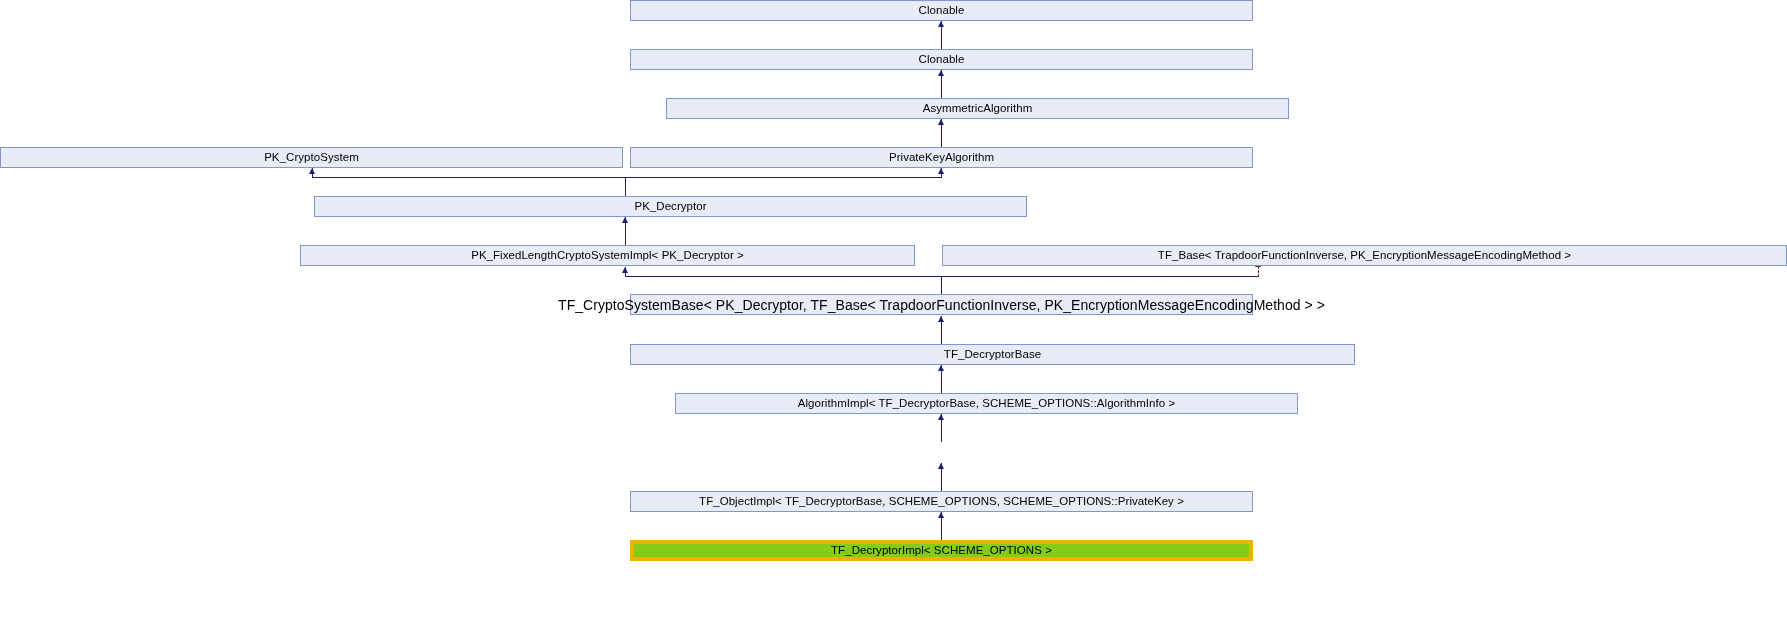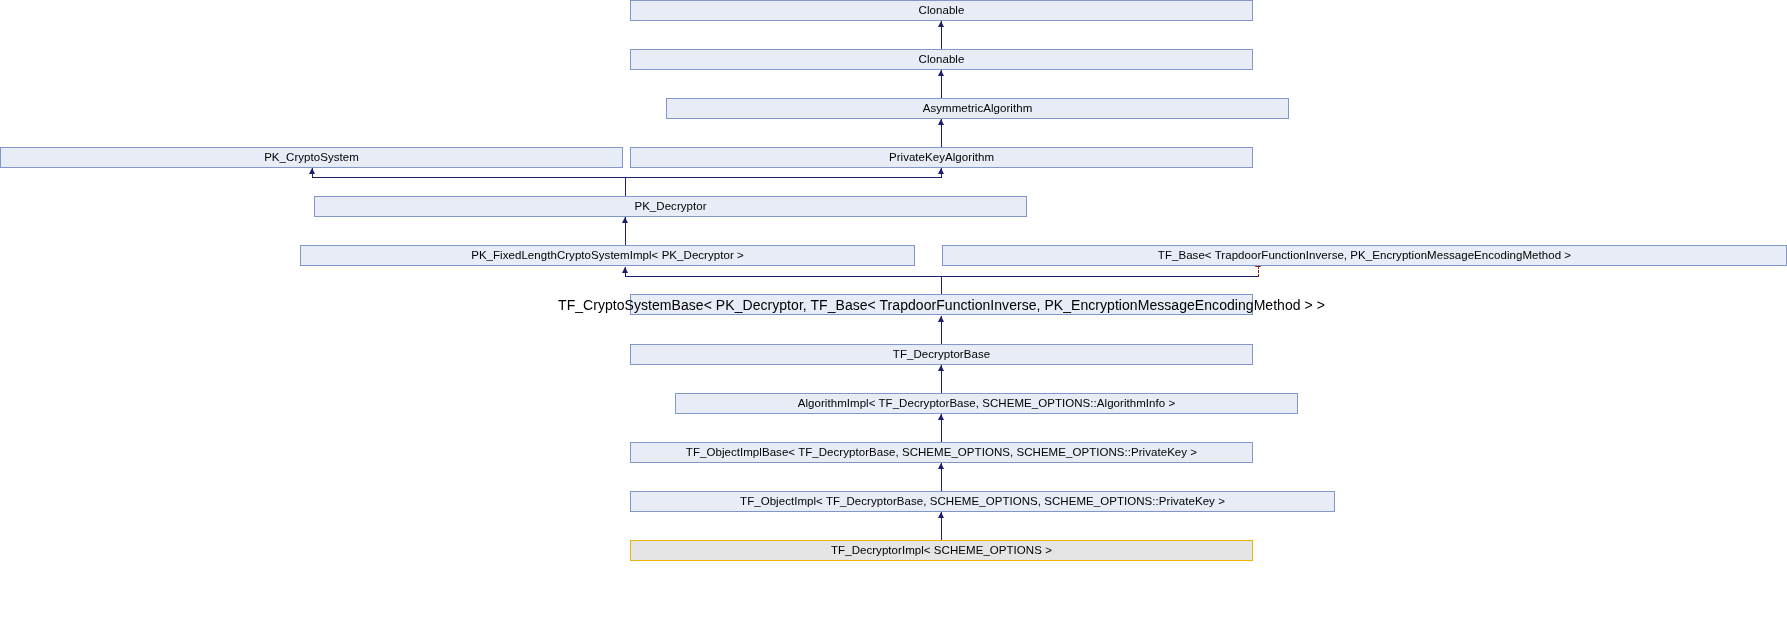--- a/index.html
+++ b/index.html
@@ -12,22 +12,22 @@
     height:21px;
     background:#e7ecf6;
     border:1px solid #8297c9;
     display:flex;align-items:center;justify-content:center;
     font-size:11.5px;
     color:#000000;
     white-space:nowrap;
     letter-spacing:0.05px;
   }
   .node.current{
-    background:#e5e5e5;
-    border:1px solid #eab308;
+    background:#84cc16;
+    border:4px solid #eab308;
   }
   .node .lbl{display:block;line-height:1;}
 
   
   .edge{position:absolute;background:#1b1f6e;}
   .edge.v{width:1px;}
   .edge.h{height:1px;}
   .arrow{
     position:absolute;width:0;height:0;
     border-left:3.5px solid transparent;
@@ -115,33 +115,30 @@
   </div>
 
   <div class="node" style="left:942px;top:245px;width:845px;">
     <span class="lbl">TF_Base&lt; TrapdoorFunctionInverse, PK_EncryptionMessageEncodingMethod &gt;</span>
   </div>
 
   <div class="node" style="left:630px;top:294px;width:623px;">
     <span class="lbl" style="font-size: 14px;">TF_CryptoSystemBase&lt; PK_Decryptor, TF_Base&lt; TrapdoorFunctionInverse, PK_EncryptionMessageEncodingMethod &gt; &gt;</span>
   </div>
 
-  <div class="node" style="left:630px;top:344px;width:623px;">
+  <div class="node" style="left:630px;top:344px;width:725px;">
     <span class="lbl">TF_DecryptorBase</span>
   </div>
 
   <div class="node" style="left:630px;top:393px;width:623px;margin-left:45px;">
     <span class="lbl">AlgorithmImpl&lt; TF_DecryptorBase, SCHEME_OPTIONS::AlgorithmInfo &gt;</span>
   </div>
 
-  <div class="node" style="left:630px;top:442px;width:623px;">
-    <span class="lbl">TF_ObjectImplBase&lt; TF_DecryptorBase, SCHEME_OPTIONS, SCHEME_OPTIONS::PrivateKey &gt;</span>
-  </div>
 
-  <div class="node" style="left:630px;top:491px;width:705px;">
+  <div class="node" style="left:630px;top:491px;width:623px;">
     <span class="lbl">TF_ObjectImpl&lt; TF_DecryptorBase, SCHEME_OPTIONS, SCHEME_OPTIONS::PrivateKey &gt;</span>
   </div>
 
   <div class="node current" style="left:630px;top:540px;width:623px;">
     <span class="lbl">TF_DecryptorImpl&lt; SCHEME_OPTIONS &gt;</span>
   </div>
 
 </div>
 
 </body></html>

